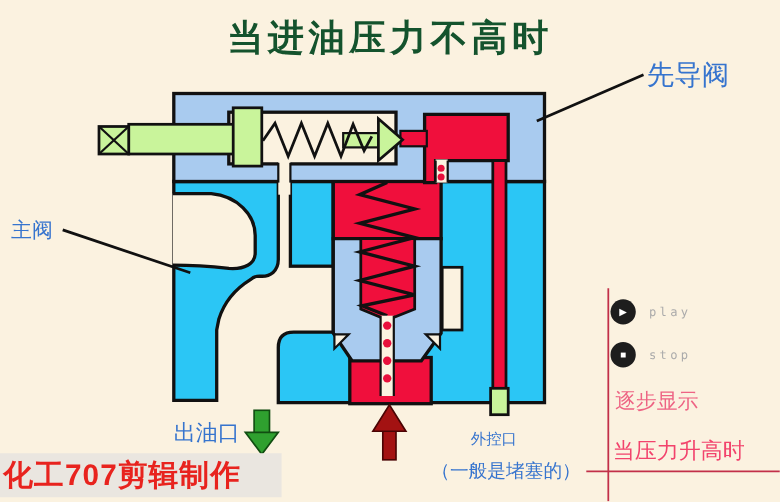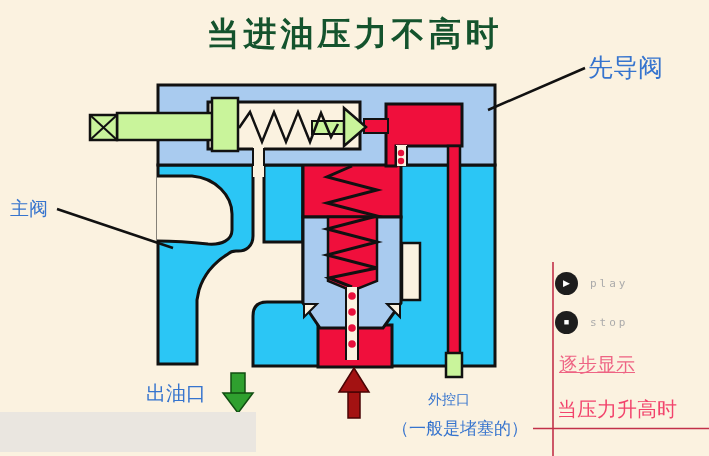--- a/index.html
+++ b/index.html
@@ -5,32 +5,32 @@
   html,body{margin:0;padding:0;background:#FBF2E0;}
   .stage{position:relative;width:709px;height:456px;background:#FBF2E0;overflow:hidden;
          font-family:"Liberation Sans",sans-serif;}
   .stage svg{position:absolute;left:0;top:0;}
   .txt{position:absolute;white-space:nowrap;}
   .title{left:0;right:0;top:12px;text-align:center;font-family:"DejaVu Serif",serif;
          font-weight:bold;font-size:33px;letter-spacing:4px;color:#14532d;}
   .lbl{color:#3674CE;font-family:"DejaVu Serif",serif;}
   .lbl-pilot{left:588px;top:51px;font-size:25px;}
   .lbl-main{left:10px;top:196px;font-size:19px;}
-  .lbl-outlet{left:146px;top:380px;font-size:20px;}
+  .lbl-outlet{left:158px;top:380px;font-size:20px;}
   .lbl-inlet{left:284px;top:385px;font-size:20px;}
   .lbl-ext{left:428px;top:391px;font-size:14px;}
   .lbl-extnote{left:392px;top:417px;font-size:17px;}
   .btn{position:absolute;display:flex;align-items:center;cursor:pointer;}
   .btn-play{left:555px;top:272px;}
   .btn-stop{left:555px;top:311px;}
   .btn .disc{width:23px;height:23px;border-radius:50%;background:#1d1d1d;color:#fff;
        display:flex;align-items:center;justify-content:center;font-size:9px;line-height:1;}
   .btn .blabel{margin-left:12px;color:#ABABAB;font-family:"DejaVu Sans Mono",monospace;
        font-size:11px;letter-spacing:3px;}
-  .cap-step{left:559px;top:352px;font-size:19px;color:#EE6484;font-family:"DejaVu Serif",serif;text-decoration:underline;}
+  .cap-step{left:559px;top:352px;font-size:19px;color:#EE6484;font-family:"DejaVu Serif",serif;}
   .cap-rise{left:557px;top:396px;font-size:20px;color:#F2436C;font-family:"DejaVu Serif",serif;}
   .wm-strip{position:absolute;left:0;top:412px;width:256px;height:40px;background:#EAE6E0;}
   .wm-text{position:absolute;left:3px;top:414px;font-size:27px;font-weight:bold;
        color:#E8231E;letter-spacing:1px;font-family:"Liberation Sans",sans-serif;}
 </style>
 </head>
 <body>
 
 <div class="stage">
 
@@ -154,13 +154,14 @@
   </div>
   <div class="btn btn-stop">
     <span class="disc">■</span>
     <span class="blabel">stop</span>
   </div>
 
   <div class="txt cap-step">逐步显示</div>
   <div class="txt cap-rise">当压力升高时</div>
 
   <div class="wm-strip"></div>
+  <div class="txt wm-text">化工707剪辑制作</div>
 </div>
 
 </body></html>

